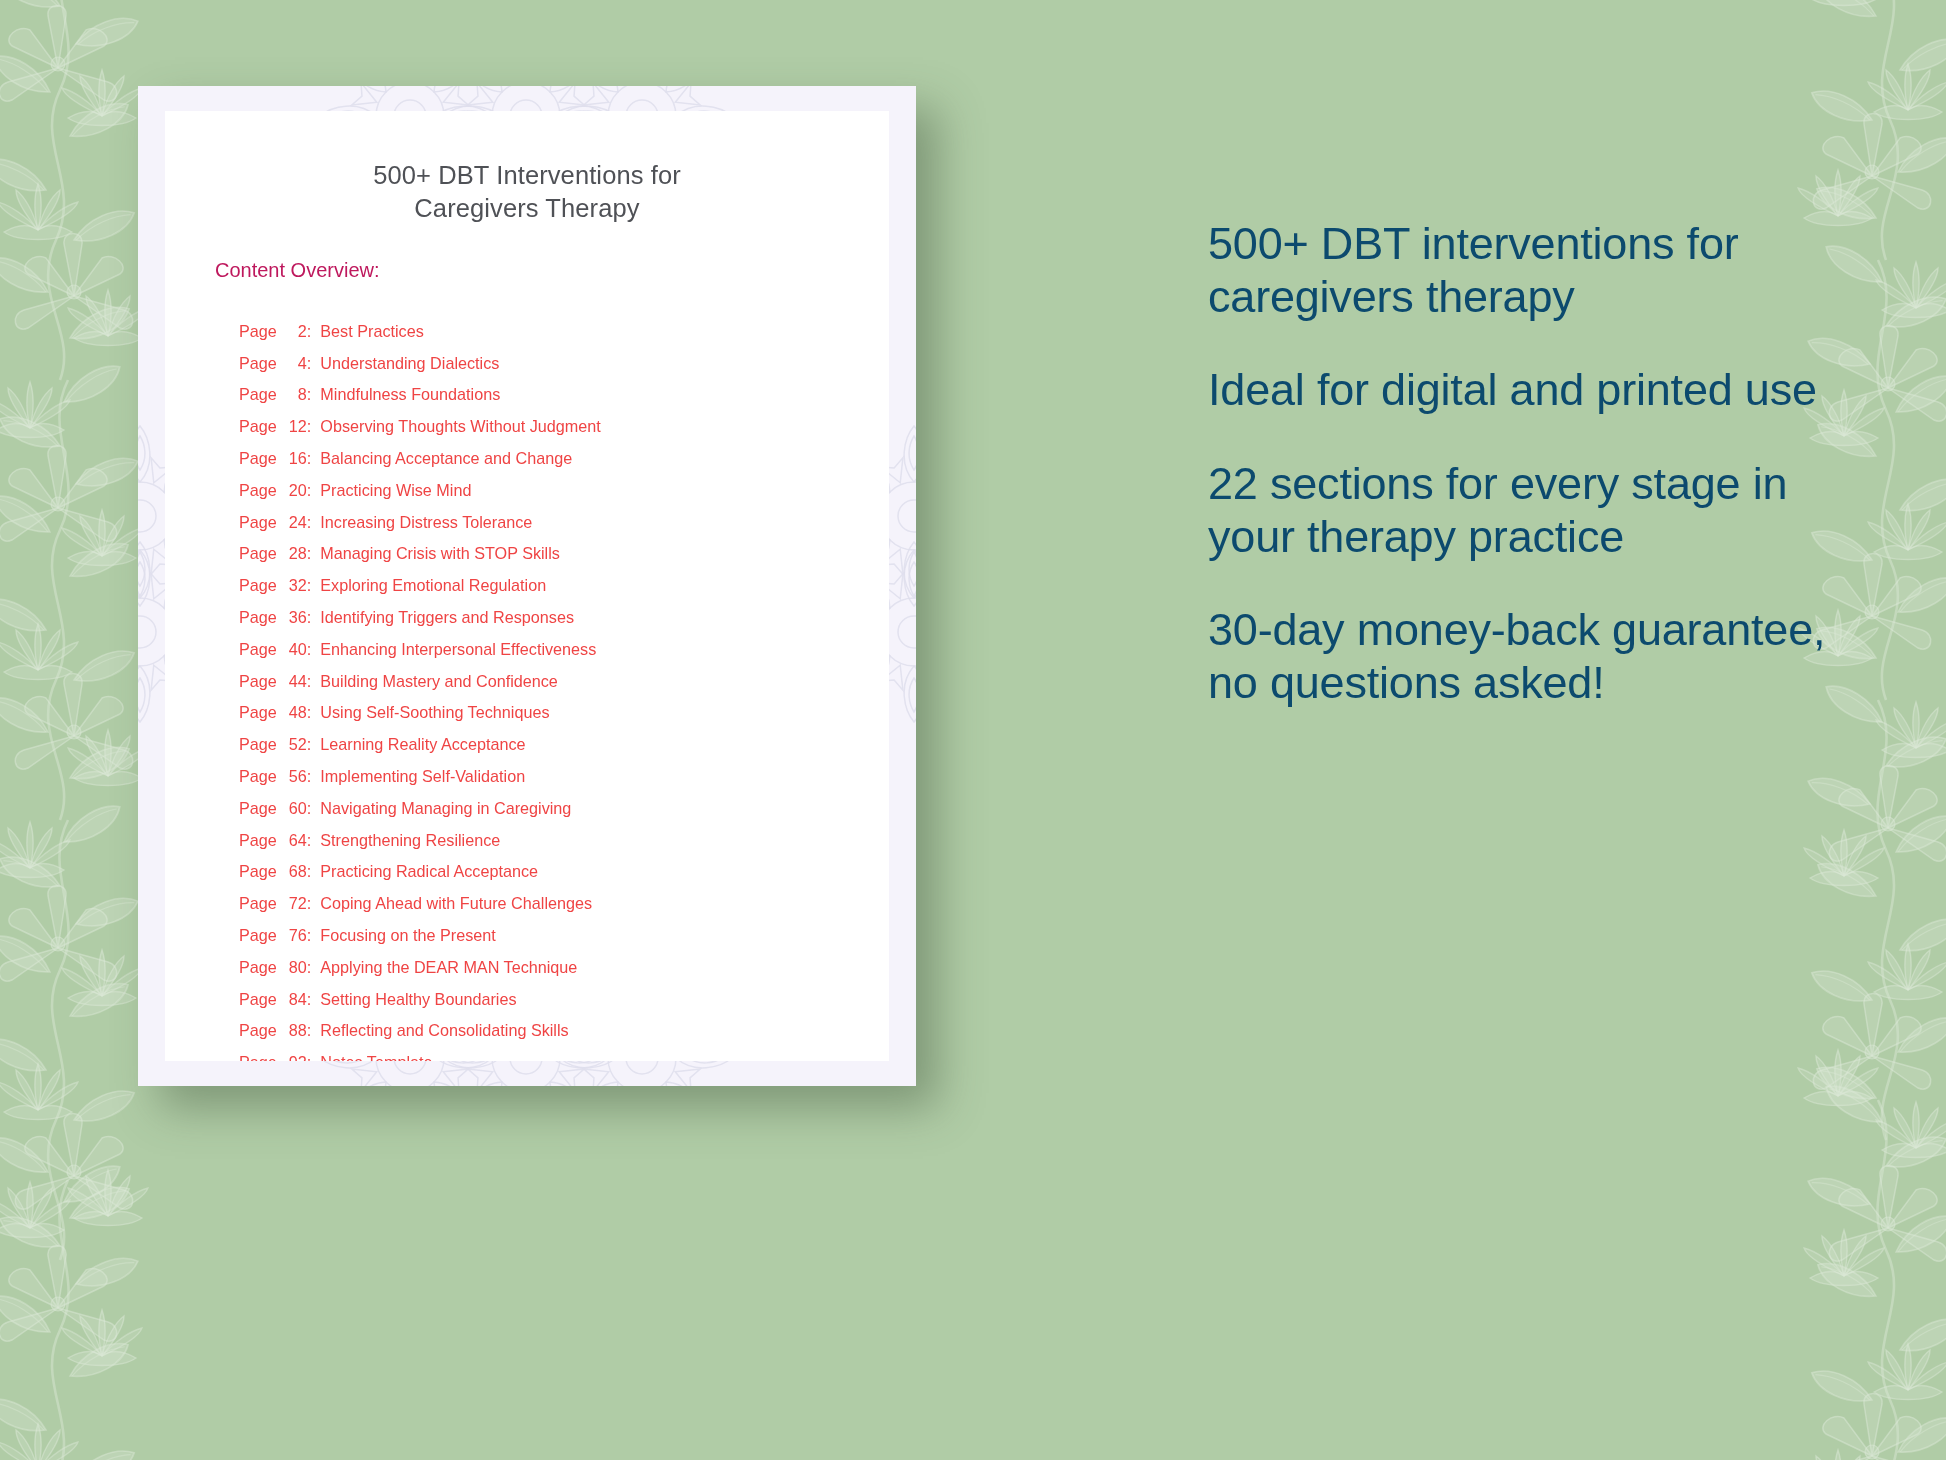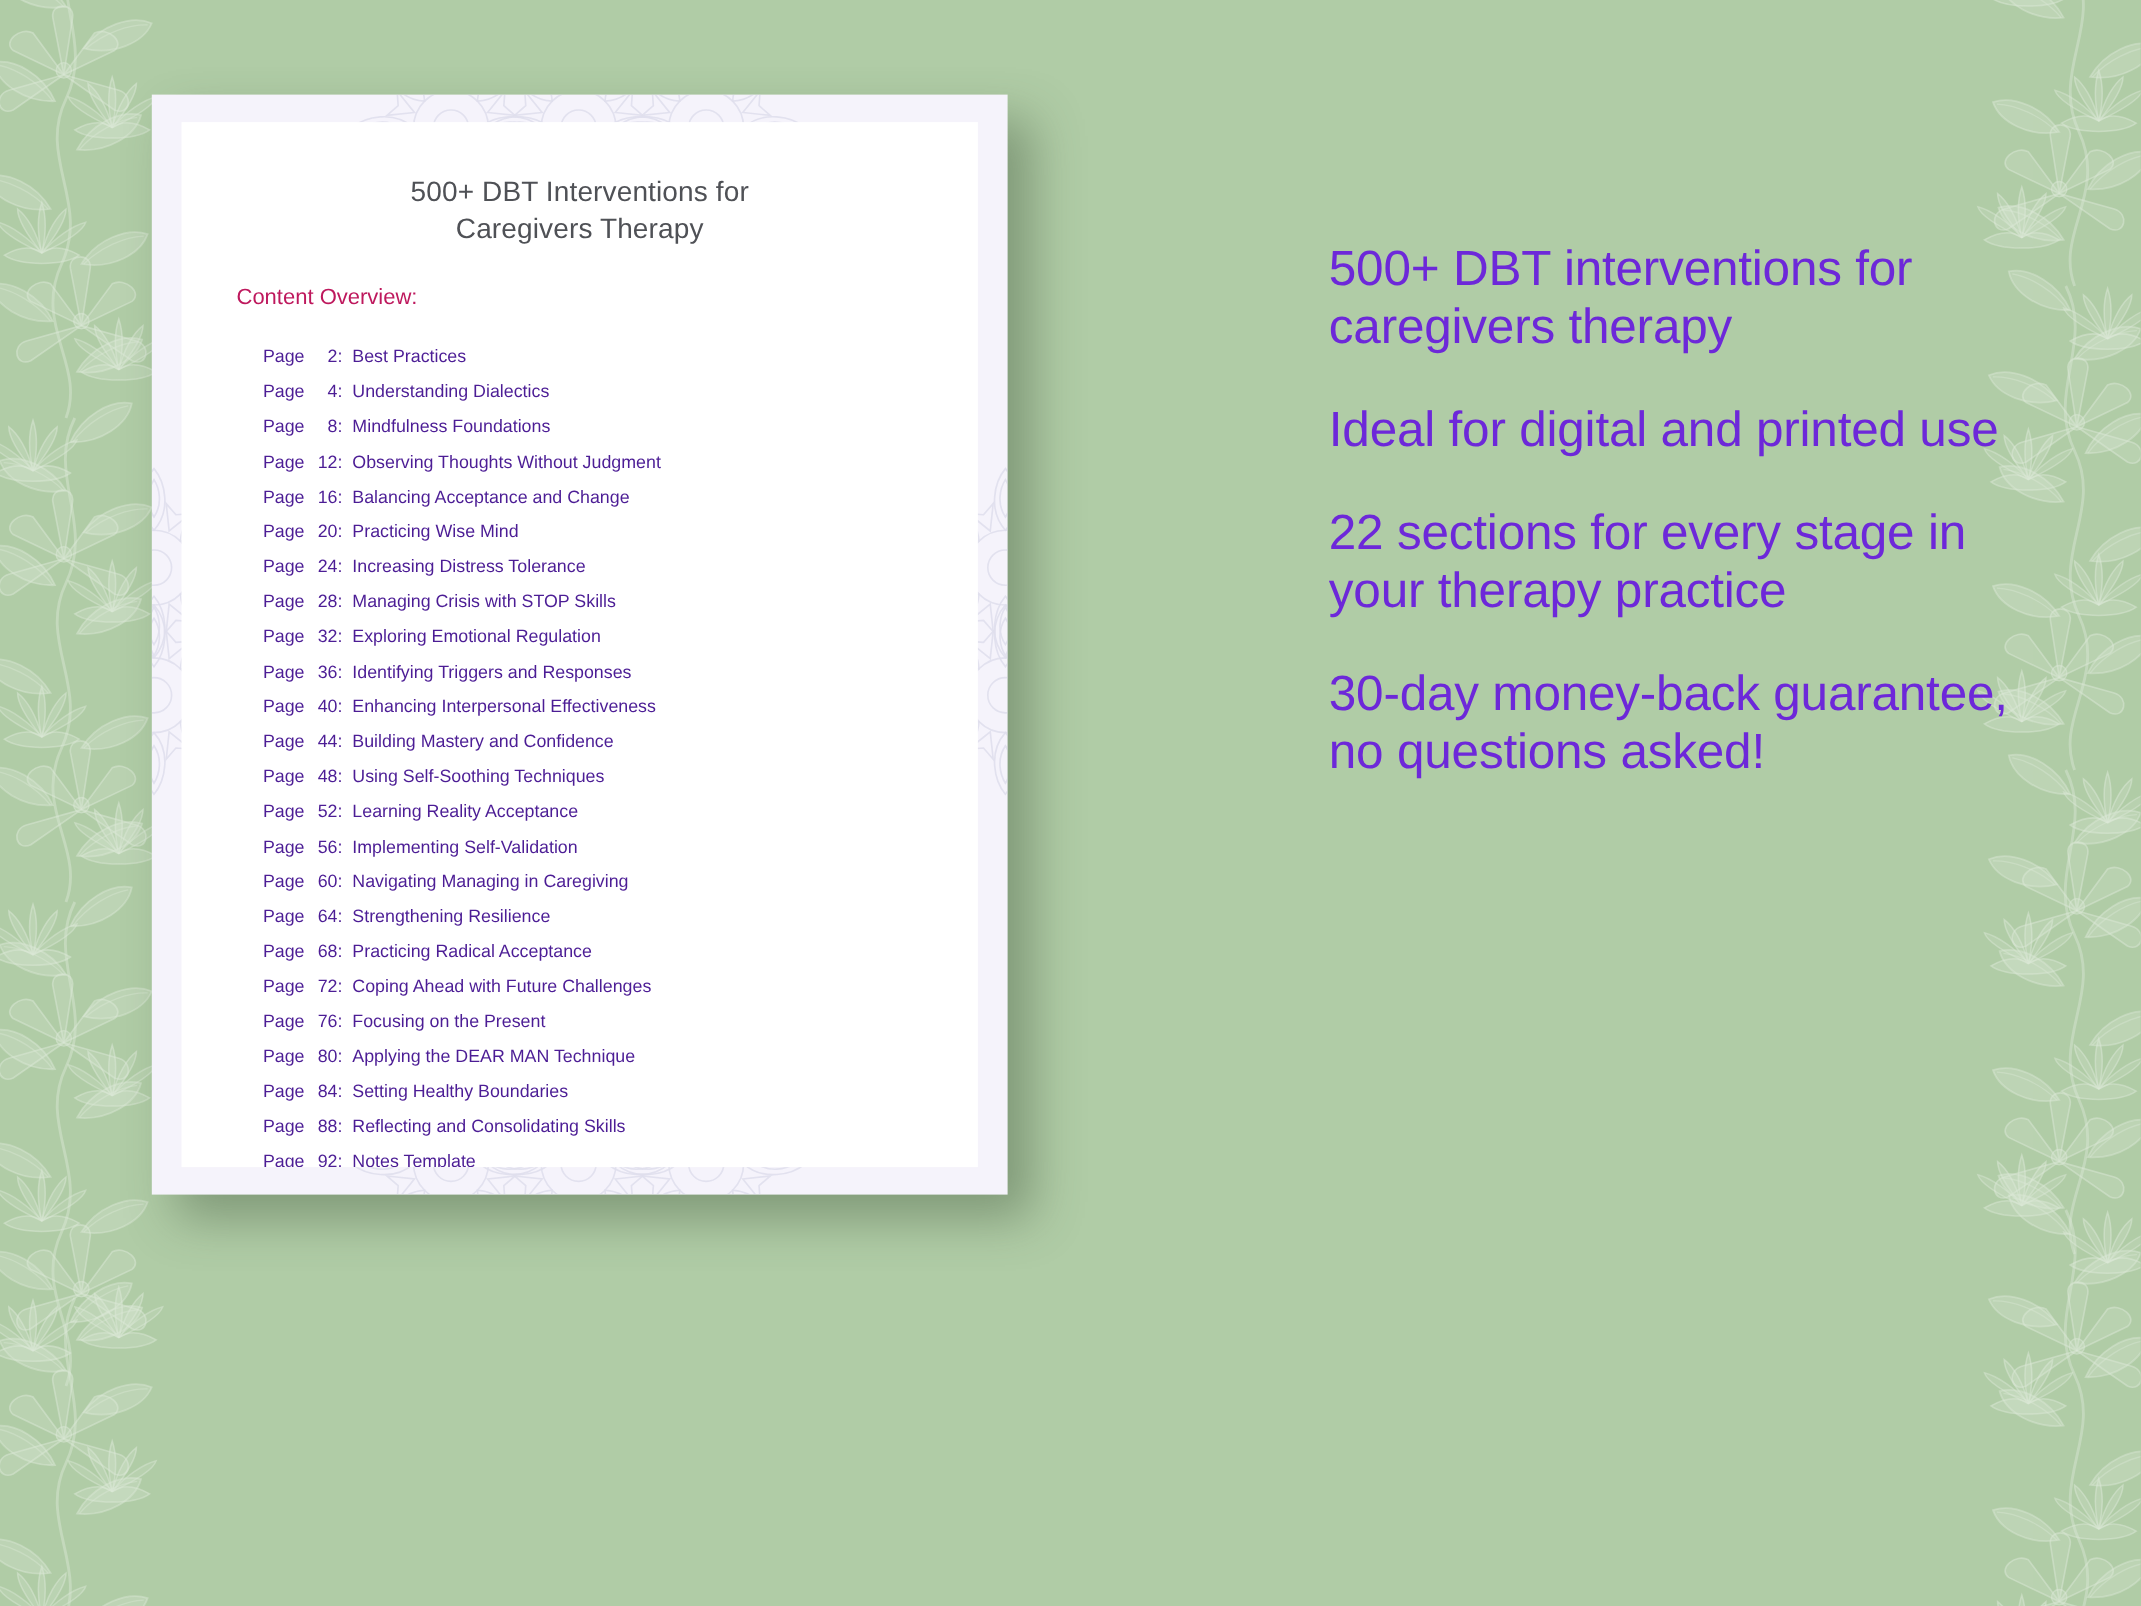--- a/index.html
+++ b/index.html
@@ -77,45 +77,45 @@
   }
 
   .toc {
     position:absolute;
     left:74px;
     top:198px;
     right:20px;
   }
   .toc-row {
     display:flex;
-    align-items:center;
+    align-items:flex-end;
     height:31.8px;
     font-size:16.2px;
-    color:#4c1d95;
+    color:#ef4444;
     white-space:nowrap;
   }
   .toc-pagelabel { flex:0 0 auto; }
   .toc-num {
     flex:0 0 auto;
     display:inline-block;
     width:30px;
     text-align:right;
   }
   .toc-colon { flex:0 0 auto; padding-right:9px; }
   .toc-title { flex:0 1 auto; }
 
   
   .marketing {
     position:absolute;
     left:1208px;
     top:218px;
     width:640px;
   }
   .bullet {
-    color:#6d28d9;
+    color:#0c4a6e;
     font-size:45px;
     line-height:1.17;
     font-weight:400;
     letter-spacing:-.2px;
     margin-bottom:41px;
   }
   .bullet:last-child { margin-bottom:0; }
 </style>
 </head>
 <body>

